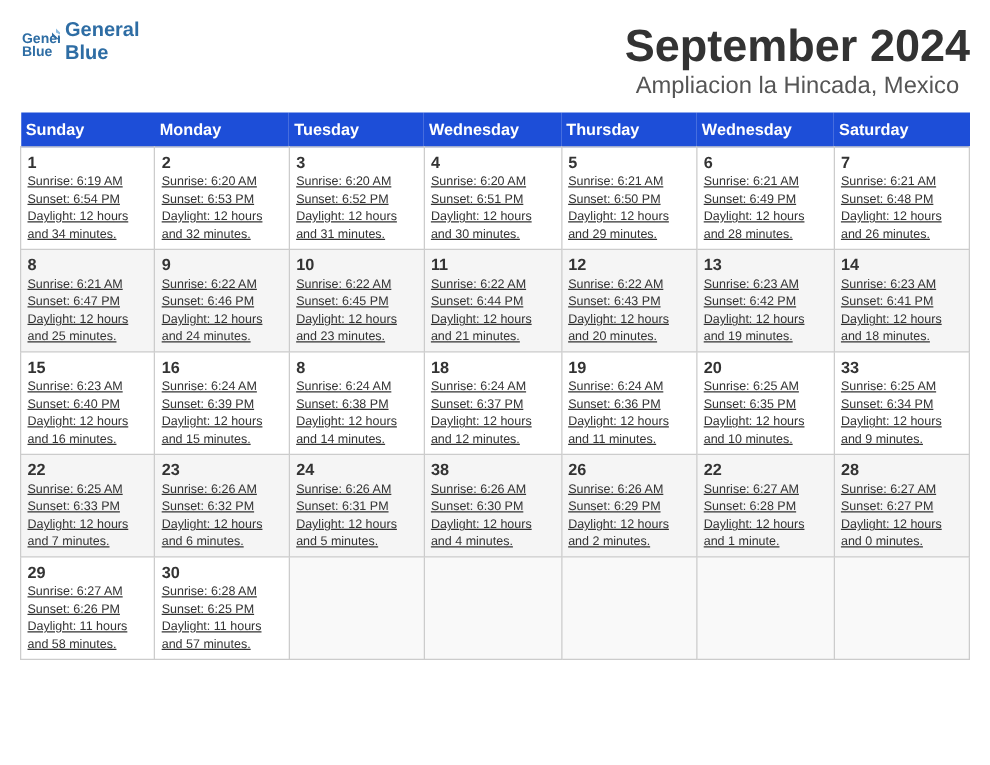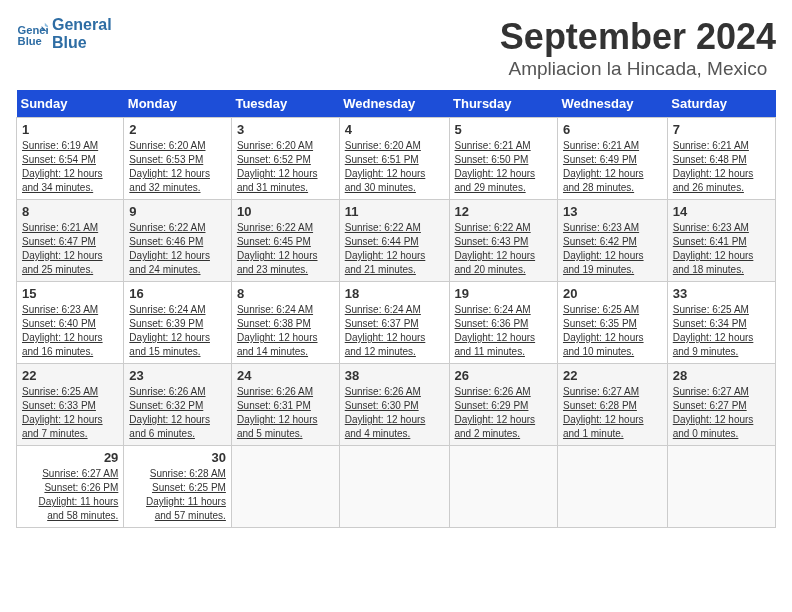--- a/index.html
+++ b/index.html
@@ -84,21 +84,20 @@
       text-decoration: underline;
     }
     .empty-cell {
       background: #f9f9f9 !important;
     }
     .week-row td {
       height: 82px;
     }
     .last-row td {
       height: 82px;
-      text-align: right;
     }
   </style>
 </head>
 <body>
 
 <div class="header-section">
   <div class="logo">
     <svg class="logo-icon" viewBox="0 0 40 40" xmlns="http://www.w3.org/2000/svg">
       <text x="2" y="20" font-size="14" font-weight="bold" fill="#2e6da4">General</text>
       <text x="2" y="34" font-size="14" font-weight="bold" fill="#2e6da4">Blue</text>

